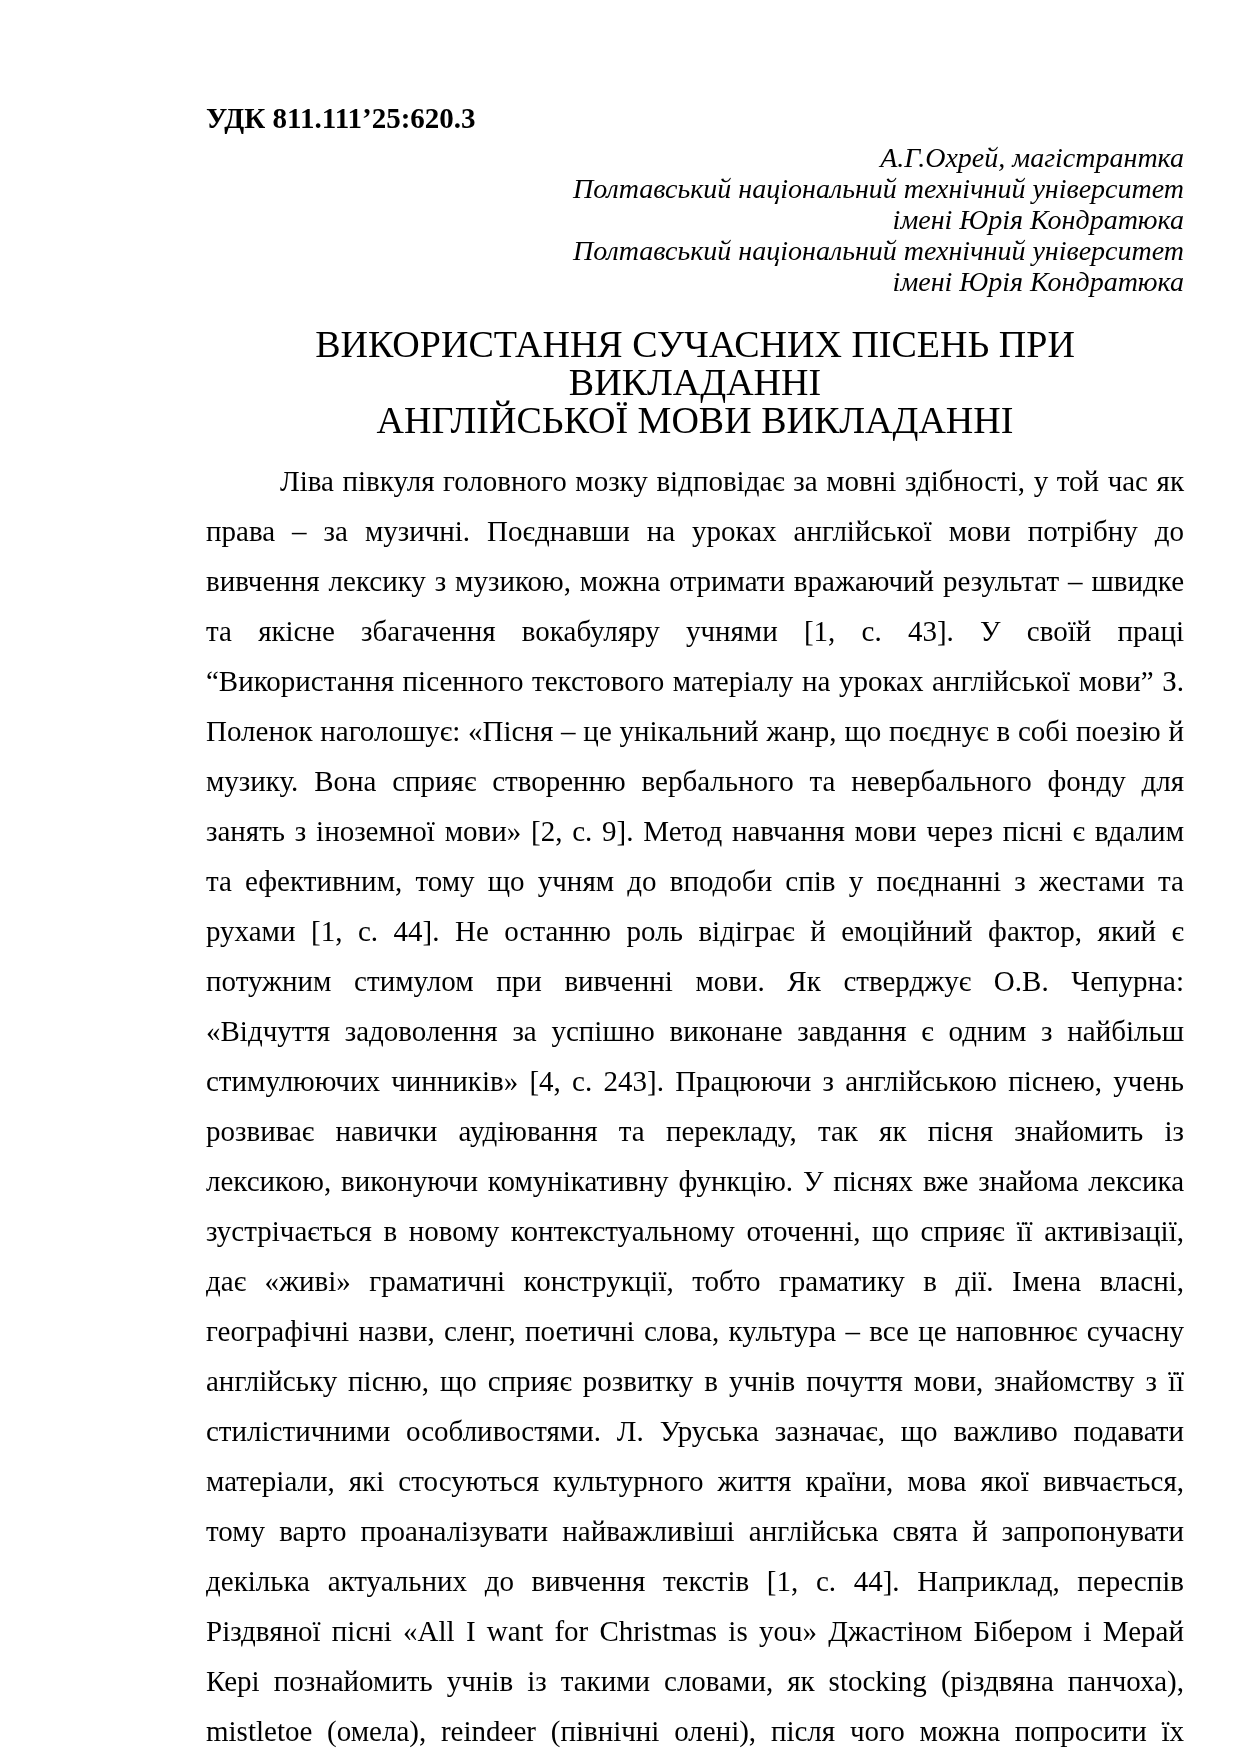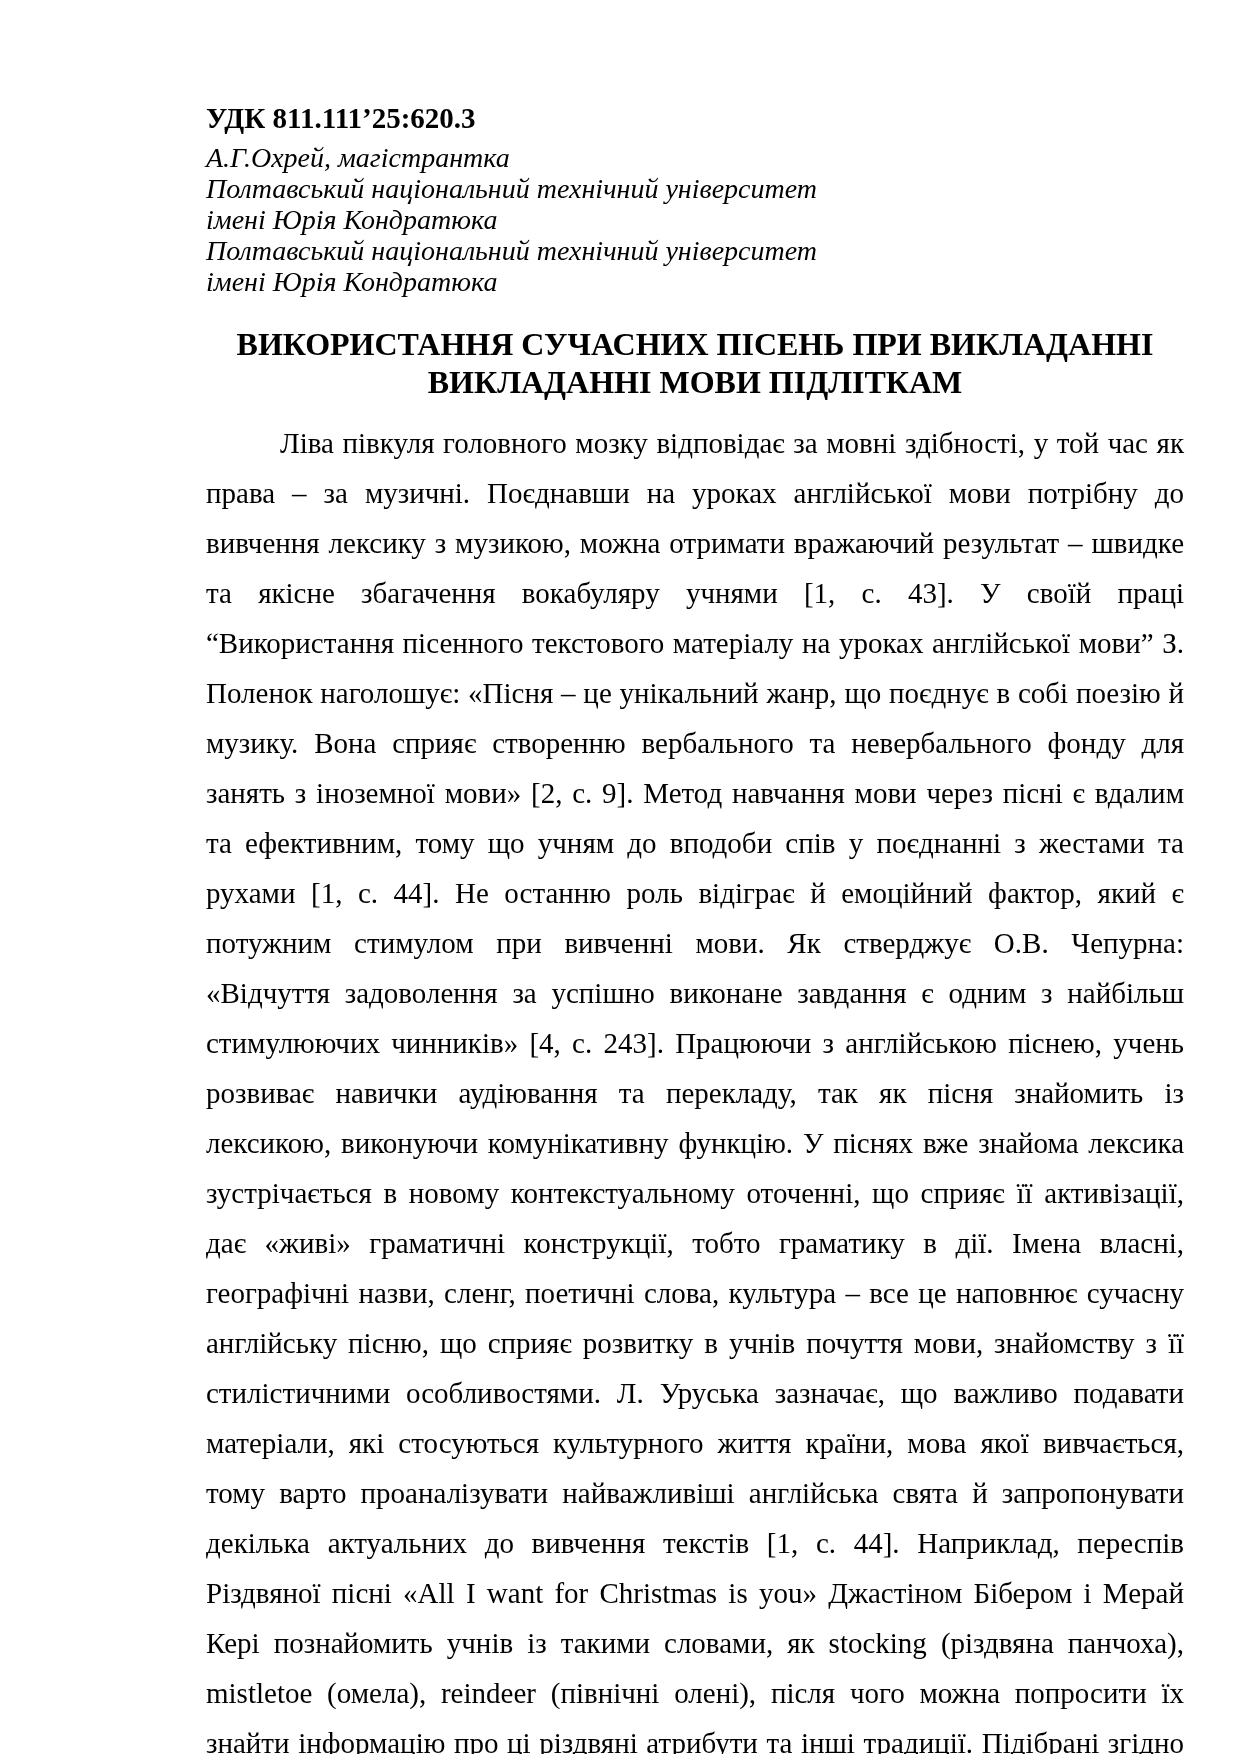--- a/index.html
+++ b/index.html
@@ -23,32 +23,33 @@
     margin-left: 28px;
   }
   .udc {
     font-size: 29px;
     font-weight: bold;
     line-height: 33px;
     text-align: left;
   }
   .authors {
     margin-top: 7px;
+    text-align: right;
     font-style: italic;
     font-size: 28px;
     line-height: 31px;
   }
   .authors .author-line {
     white-space: nowrap;
   }
   .title {
     margin: 28px 0 0 0;
     text-align: center;
-    font-weight: bold;
-    font-size: 32px;
+    font-weight: normal;
+    font-size: 38px;
     line-height: 38px;
   }
   .body-text {
     margin: 17px 0 0 0;
     font-size: 29px;
     line-height: 50px;
     text-align: justify;
     text-align-last: justify;
     text-indent: 74px;
   }
@@ -63,18 +64,18 @@
   <div class="authors">
     <div class="author-line">А.Г.Охрей, магістрантка</div>
     <div class="author-line">Полтавський національний технічний університет</div>
     <div class="author-line">імені Юрія Кондратюка</div>
     <div class="author-line">Полтавський національний технічний університет</div>
     <div class="author-line">імені Юрія Кондратюка</div>
   </div>
 
   <div class="title">
     <div>ВИКОРИСТАННЯ СУЧАСНИХ ПІСЕНЬ ПРИ ВИКЛАДАННІ</div>
-    <div>ВИКЛАДАННІ МОВИ ПІДЛІТКАМ</div>
+    <div>АНГЛІЙСЬКОЇ МОВИ ВИКЛАДАННІ</div>
   </div>
 
   <p class="body-text">Ліва півкуля головного мозку відповідає за мовні здібності, у той час як права – за музичні. Поєднавши на уроках англійської мови потрібну до вивчення лексику з музикою, можна отримати вражаючий результат – швидке та якісне збагачення вокабуляру учнями [1, с. 43]. У своїй праці “Використання пісенного текстового матеріалу на уроках англійської мови” З. Поленок наголошує: «Пісня – це унікальний жанр, що поєднує в собі поезію й музику. Вона сприяє створенню вербального та невербального фонду для занять з іноземної мови» [2, с. 9]. Метод навчання мови через пісні є вдалим та ефективним, тому що учням до вподоби спів у поєднанні з жестами та рухами [1, с. 44]. Не останню роль відіграє й емоційний фактор, який є потужним стимулом при вивченні мови. Як стверджує О.В. Чепурна: «Відчуття задоволення за успішно виконане завдання є одним з найбільш стимулюючих чинників» [4, с. 243]. Працюючи з англійською піснею, учень розвиває навички аудіювання та перекладу, так як пісня знайомить із лексикою, виконуючи комунікативну функцію. У піснях вже знайома лексика зустрічається в новому контекстуальному оточенні, що сприяє її активізації, дає «живі» граматичні конструкції, тобто граматику в дії. Імена власні, географічні назви, сленг, поетичні слова, культура – все це наповнює сучасну англійську пісню, що сприяє розвитку в учнів почуття мови, знайомству з її стилістичними особливостями. Л. Уруська зазначає, що важливо подавати матеріали, які стосуються культурного життя країни, мова якої вивчається, тому варто проаналізувати найважливіші англійська свята й запропонувати декілька актуальних до вивчення текстів [1, с. 44]. Наприклад, переспів Різдвяної пісні «All I want for Christmas is you» Джастіном Бібером і Мерай Кері познайомить учнів із такими словами, як stocking (різдвяна панчоха), mistletoe (омела), reindeer (північні олені), після чого можна попросити їх знайти інформацію про ці різдвяні атрибути та інші традиції. Підібрані згідно з програмою сучасні пісні стануть чудовим стимулом для бесід та дискусій. Бажано, щоб вони були цікаві за змістом і стимулювали учнів до подальшого обговорення, висловлення свого відношення до пісні, її змісту. Крім того, розучування й виконання пісень допомагає закріпити правильну артикуляцію й вимову звуків, правила фразового наголосу, особливості ритму тощо. Позитивне ставлення до англійської мови й прагнення ~ 323 ~ використовувати набуті знання – це вмотивованість,</p>
 
 </div>
 
 </body></html>

